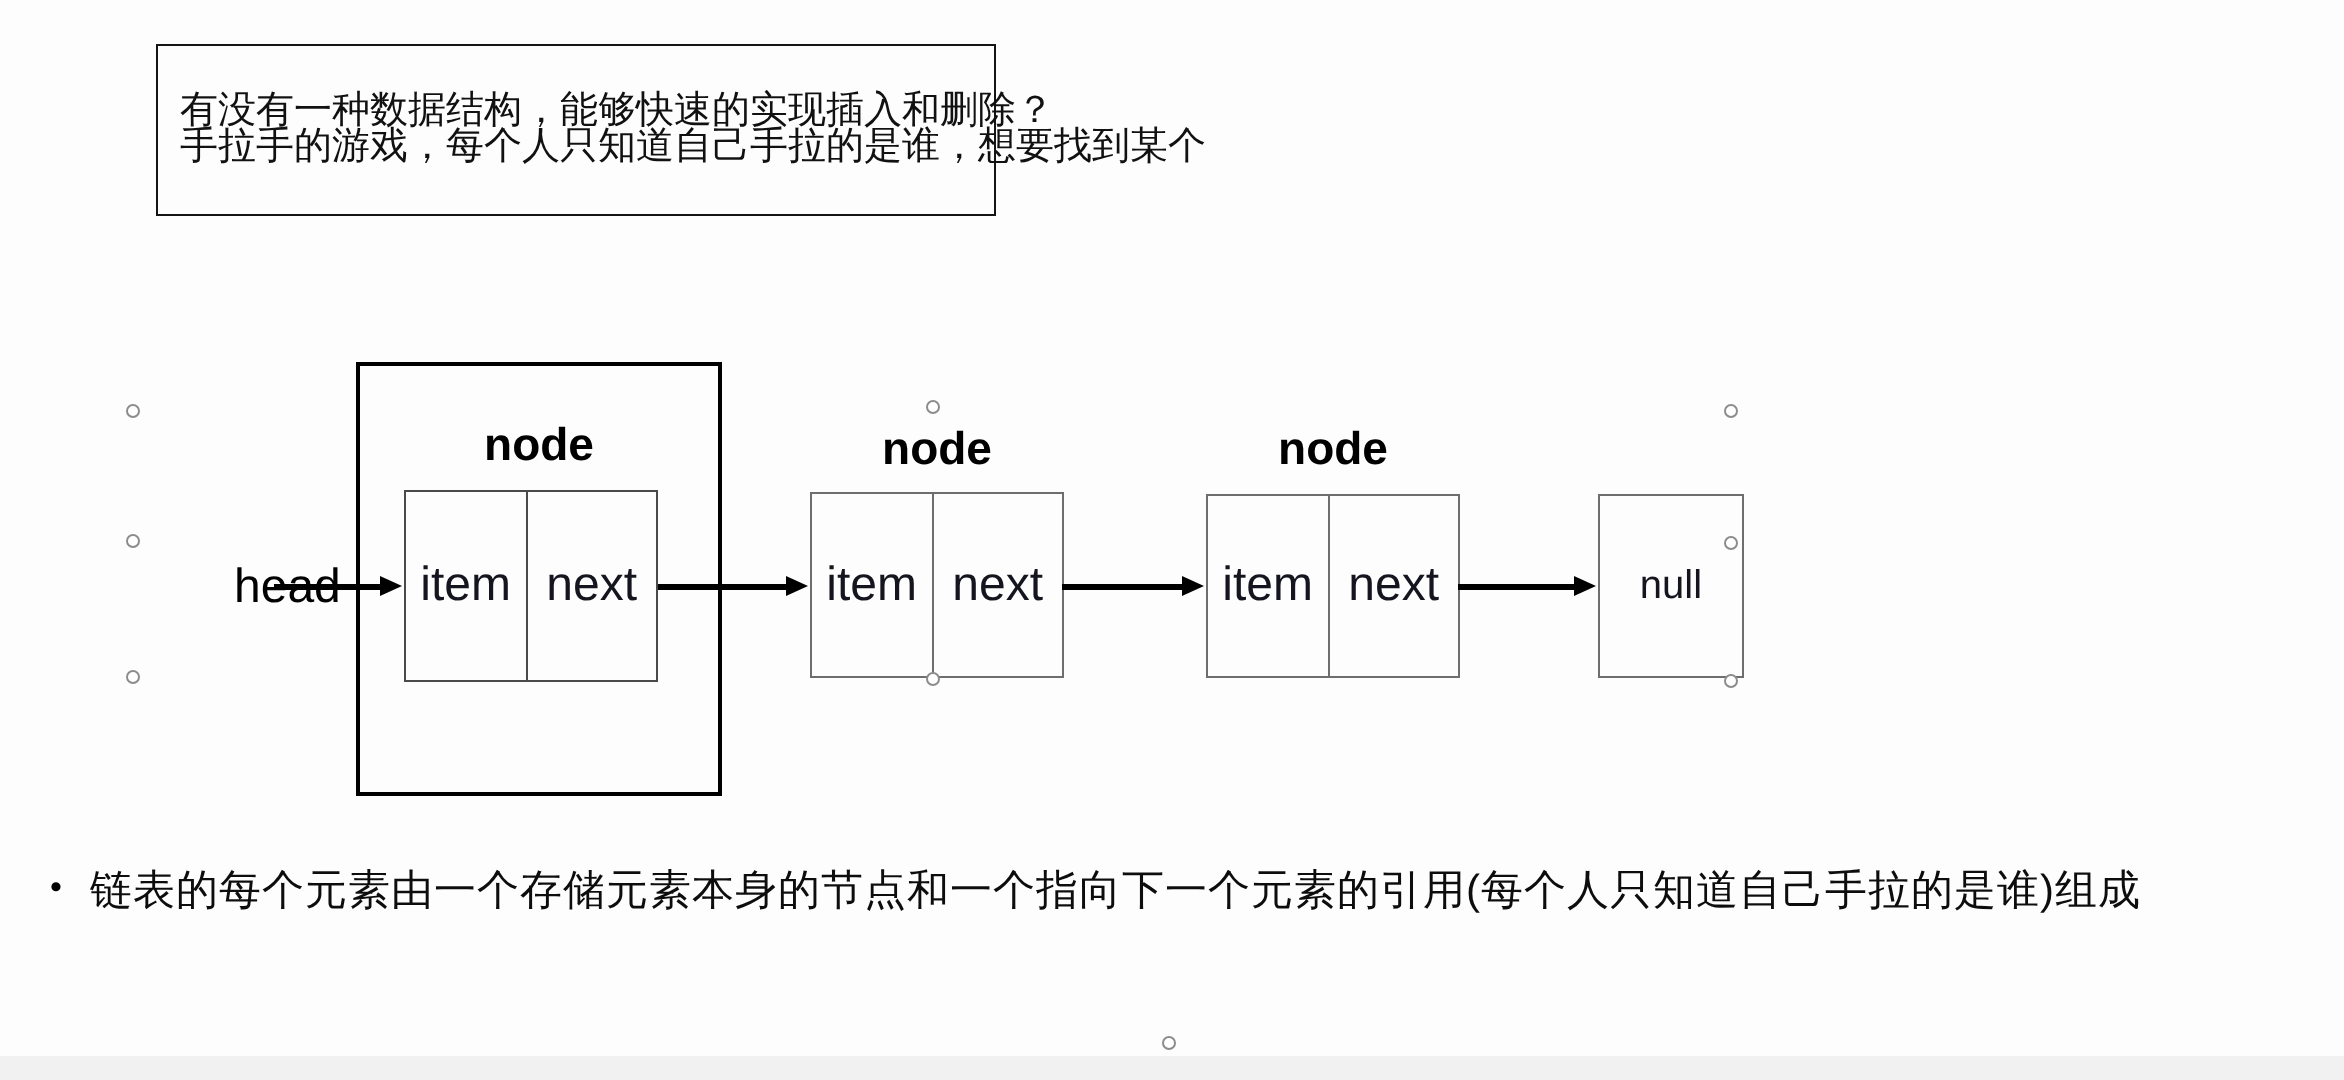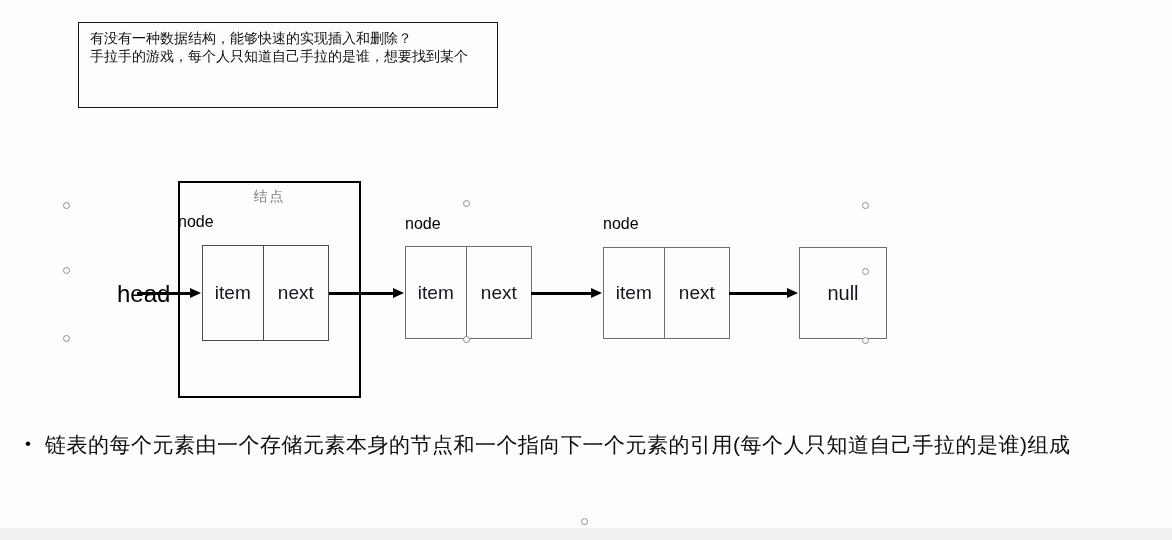--- a/index.html
+++ b/index.html
@@ -7,47 +7,47 @@
   .stage{
     position:relative;width:1172px;height:540px;overflow:hidden;
     background:#fdfdfd;
     font-family:"Liberation Sans","DejaVu Sans",sans-serif;
     color:#1a1a1a;
   }
   
   .note-box{
     position:absolute;left:78px;top:22px;width:420px;height:86px;
     border:1.5px solid #151515;background:#fdfdfd;
-    padding:6px 6px 0 11px;font-size:14px;line-height:18px;color:#111;
+    padding:24px 6px 0 11px;font-size:19px;line-height:18px;color:#111;
     white-space:nowrap;
   }
   
   .frame{
     position:absolute;left:178px;top:181px;width:183px;height:217px;
     border:2px solid #000;background:transparent;
   }
   .cap-cn{
     position:absolute;left:178px;top:188px;width:183px;text-align:center;
     font-size:14px;color:#808080;letter-spacing:2px;
   }
   .node-label{
-    position:absolute;font-size:16px;color:#000;text-align:left;line-height:26px;
+    position:absolute;font-size:23px;color:#000;text-align:center;line-height:26px;font-weight:bold;
   }
   .head-label{
     position:absolute;left:78px;top:280px;font-size:24px;color:#000;margin-left:39px;
   }
   
   .cellbox{
     position:absolute;display:flex;background:#fdfdfd;
     border:1.5px solid #6e6e6e;
   }
   .cellbox.first{border-color:#4a4a4a;}
   .cell{
     flex:1 1 50%;display:flex;align-items:center;justify-content:center;
-    font-size:19px;color:#15151f;
+    font-size:24px;color:#15151f;
   }
   .cell.divided{border-right:1.4px solid #6e6e6e;flex:0 0 48.5%;}
   .nullcell{font-size:20px;}
   
   .arrow{position:absolute;height:2.6px;background:#000;}
   .arrow::after{
     content:"";position:absolute;right:-11px;top:-4.2px;width:0;height:0;
     border-left:11px solid #000;border-top:5.5px solid transparent;
     border-bottom:5.5px solid transparent;
   }
@@ -71,21 +71,20 @@
 <body>
 
 <div class="stage">
 
   <div class="note-box">
     <div>有没有一种数据结构，能够快速的实现插入和删除？</div>
     <div>手拉手的游戏，每个人只知道自己手拉的是谁，想要找到某个</div>
   </div>
 
   <div class="frame"></div>
-  <div class="cap-cn">结点</div>
 
   <div class="node-label" style="left:178px;top:209px;width:183px;">node</div>
   <div class="node-label" style="left:405px;top:211px;width:127px;">node</div>
   <div class="node-label" style="left:603px;top:211px;width:127px;">node</div>
 
   <div class="head-label">head</div>
 
   <div class="cellbox first" style="left:202px;top:245px;width:127px;height:96px;">
     <div class="cell divided" style="border-color:#4a4a4a;">item</div>
     <div class="cell">next</div>
@@ -94,21 +93,21 @@
   <div class="cellbox" style="left:405px;top:246px;width:127px;height:93px;">
     <div class="cell divided">item</div>
     <div class="cell">next</div>
   </div>
 
   <div class="cellbox" style="left:603px;top:247px;width:127px;height:92px;">
     <div class="cell divided">item</div>
     <div class="cell">next</div>
   </div>
 
-  <div class="cellbox" style="left:799px;top:247px;width:88px;height:92px;">
+  <div class="cellbox" style="left:799px;top:247px;width:73px;height:92px;">
     <div class="cell nullcell">null</div>
   </div>
 
   <div class="arrow" style="left:137px;top:292px;width:53px;"></div>
   <div class="arrow" style="left:329px;top:292px;width:64px;"></div>
   <div class="arrow" style="left:531px;top:292px;width:60px;"></div>
   <div class="arrow" style="left:729px;top:292px;width:58px;"></div>
 
   <div class="handle" style="left:63px;top:202px;"></div>
   <div class="handle" style="left:63px;top:267px;"></div>

